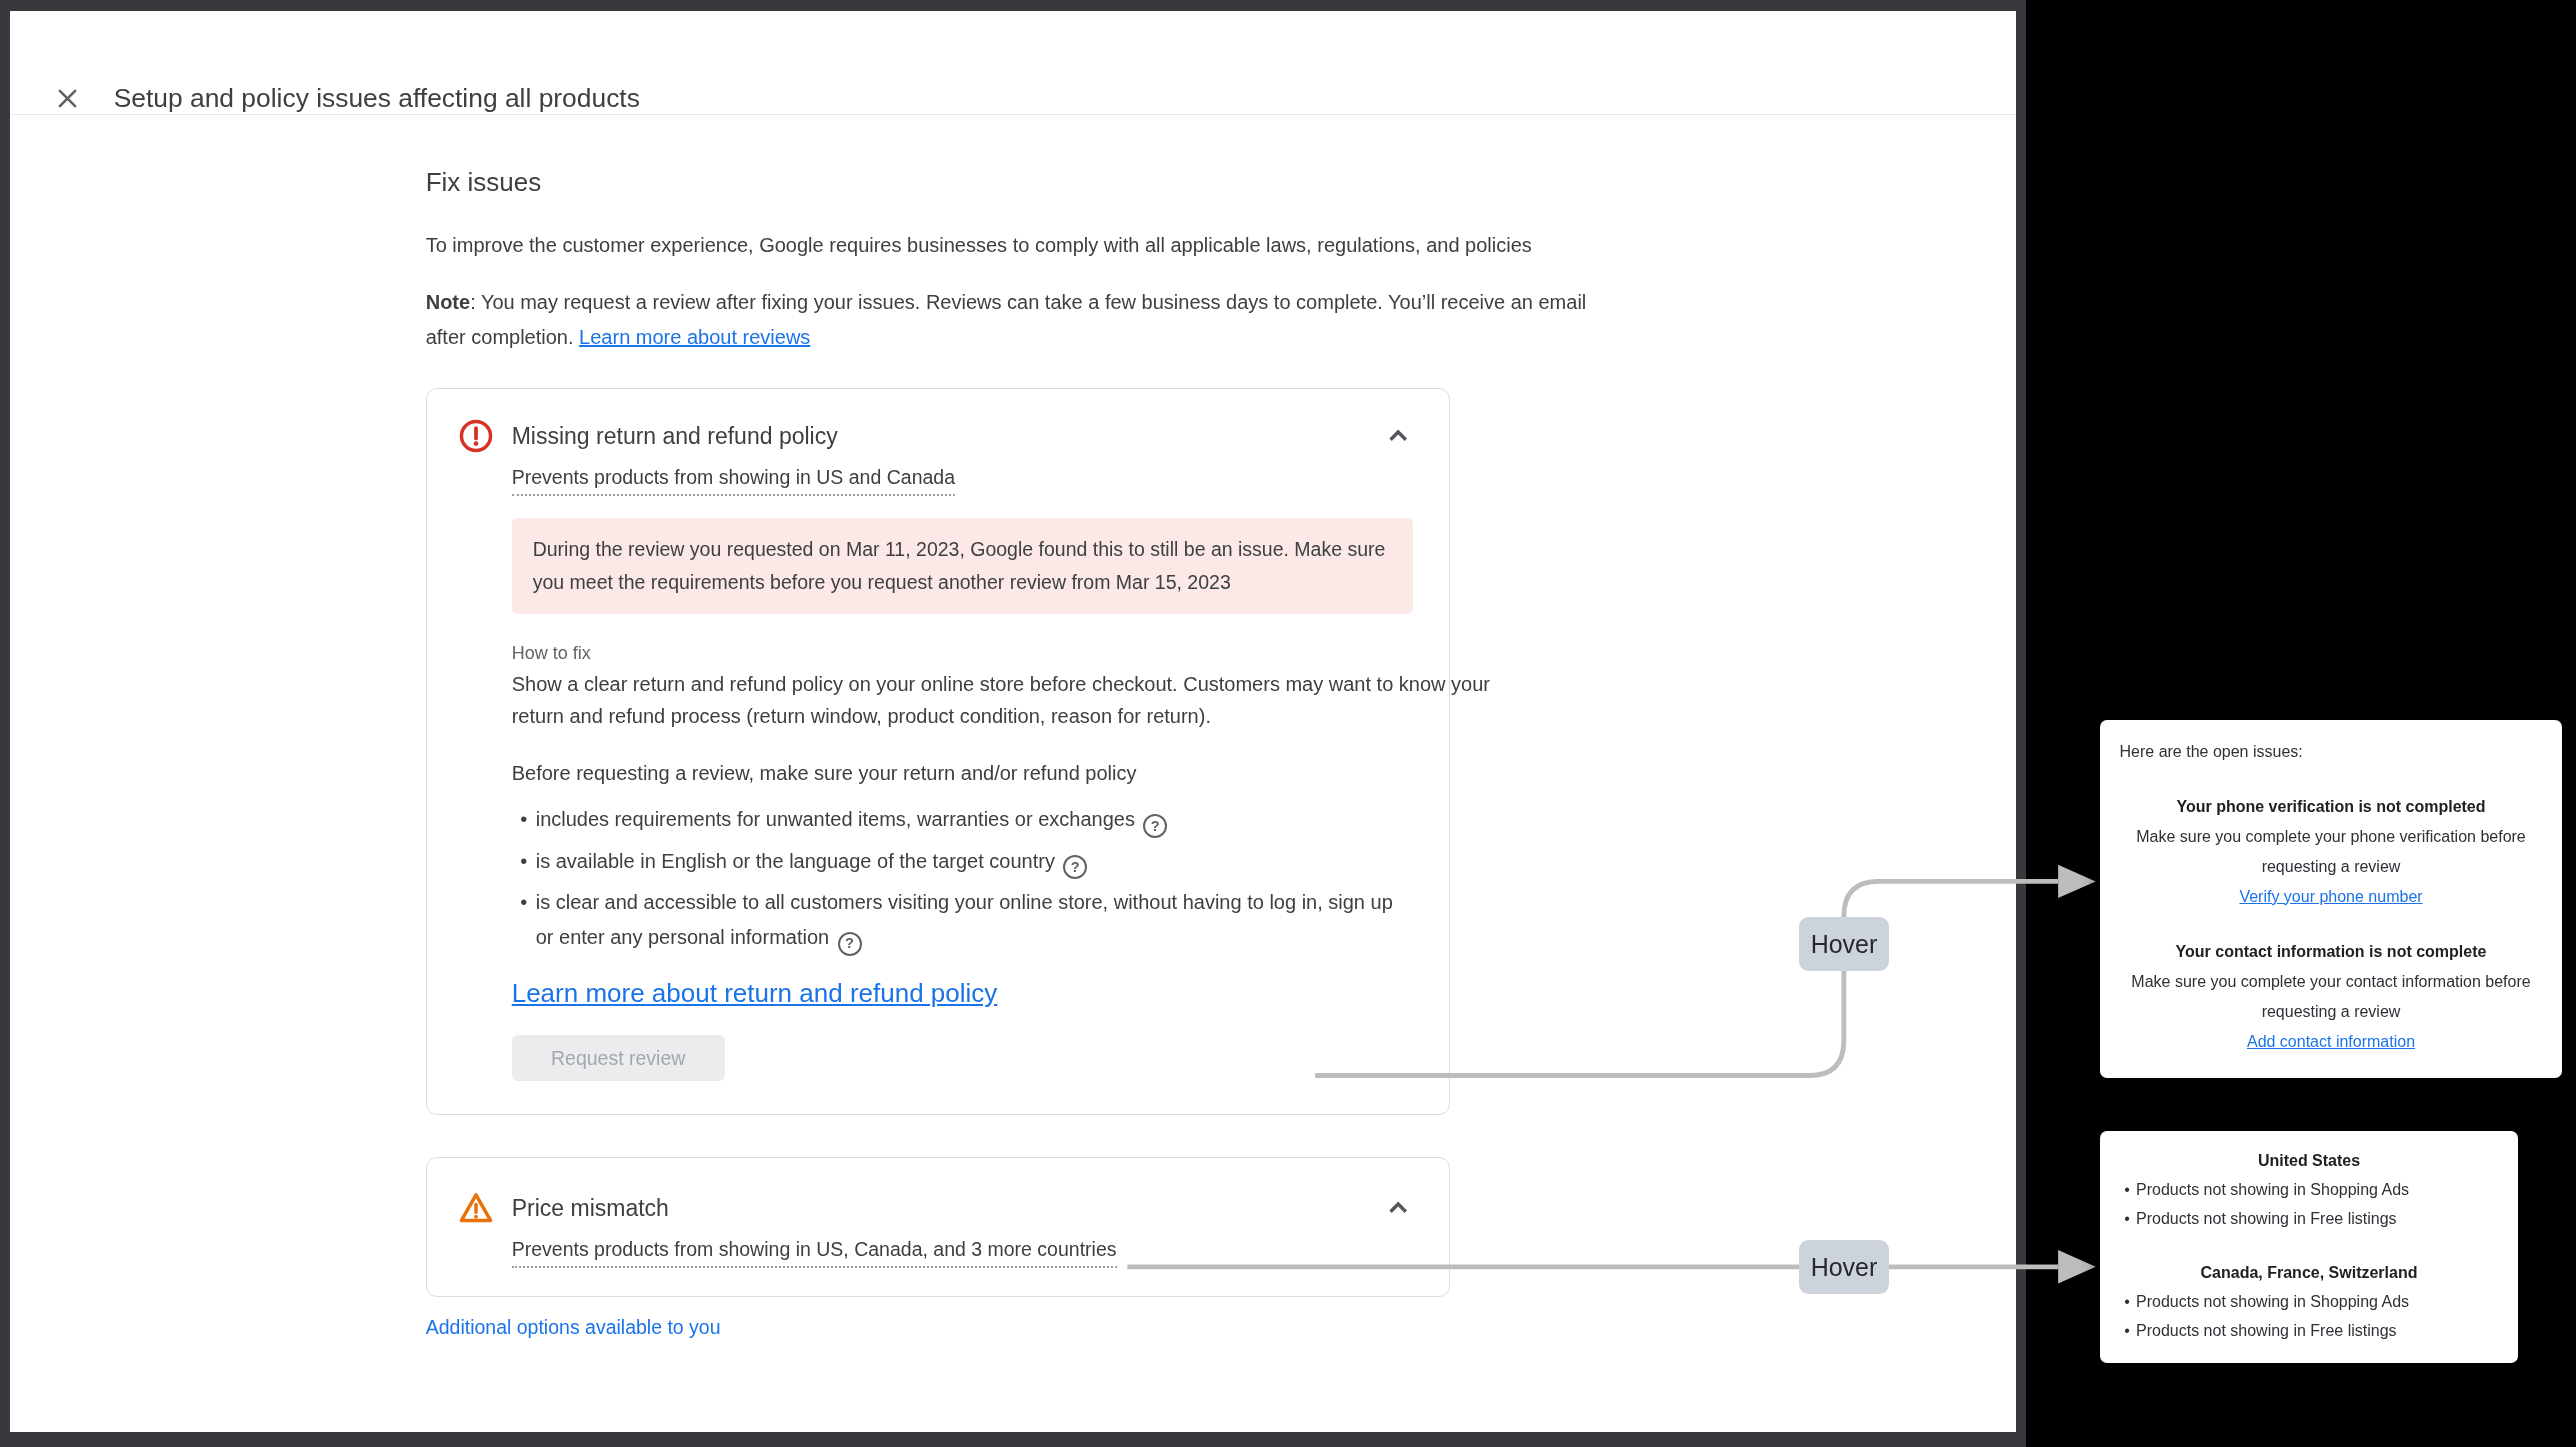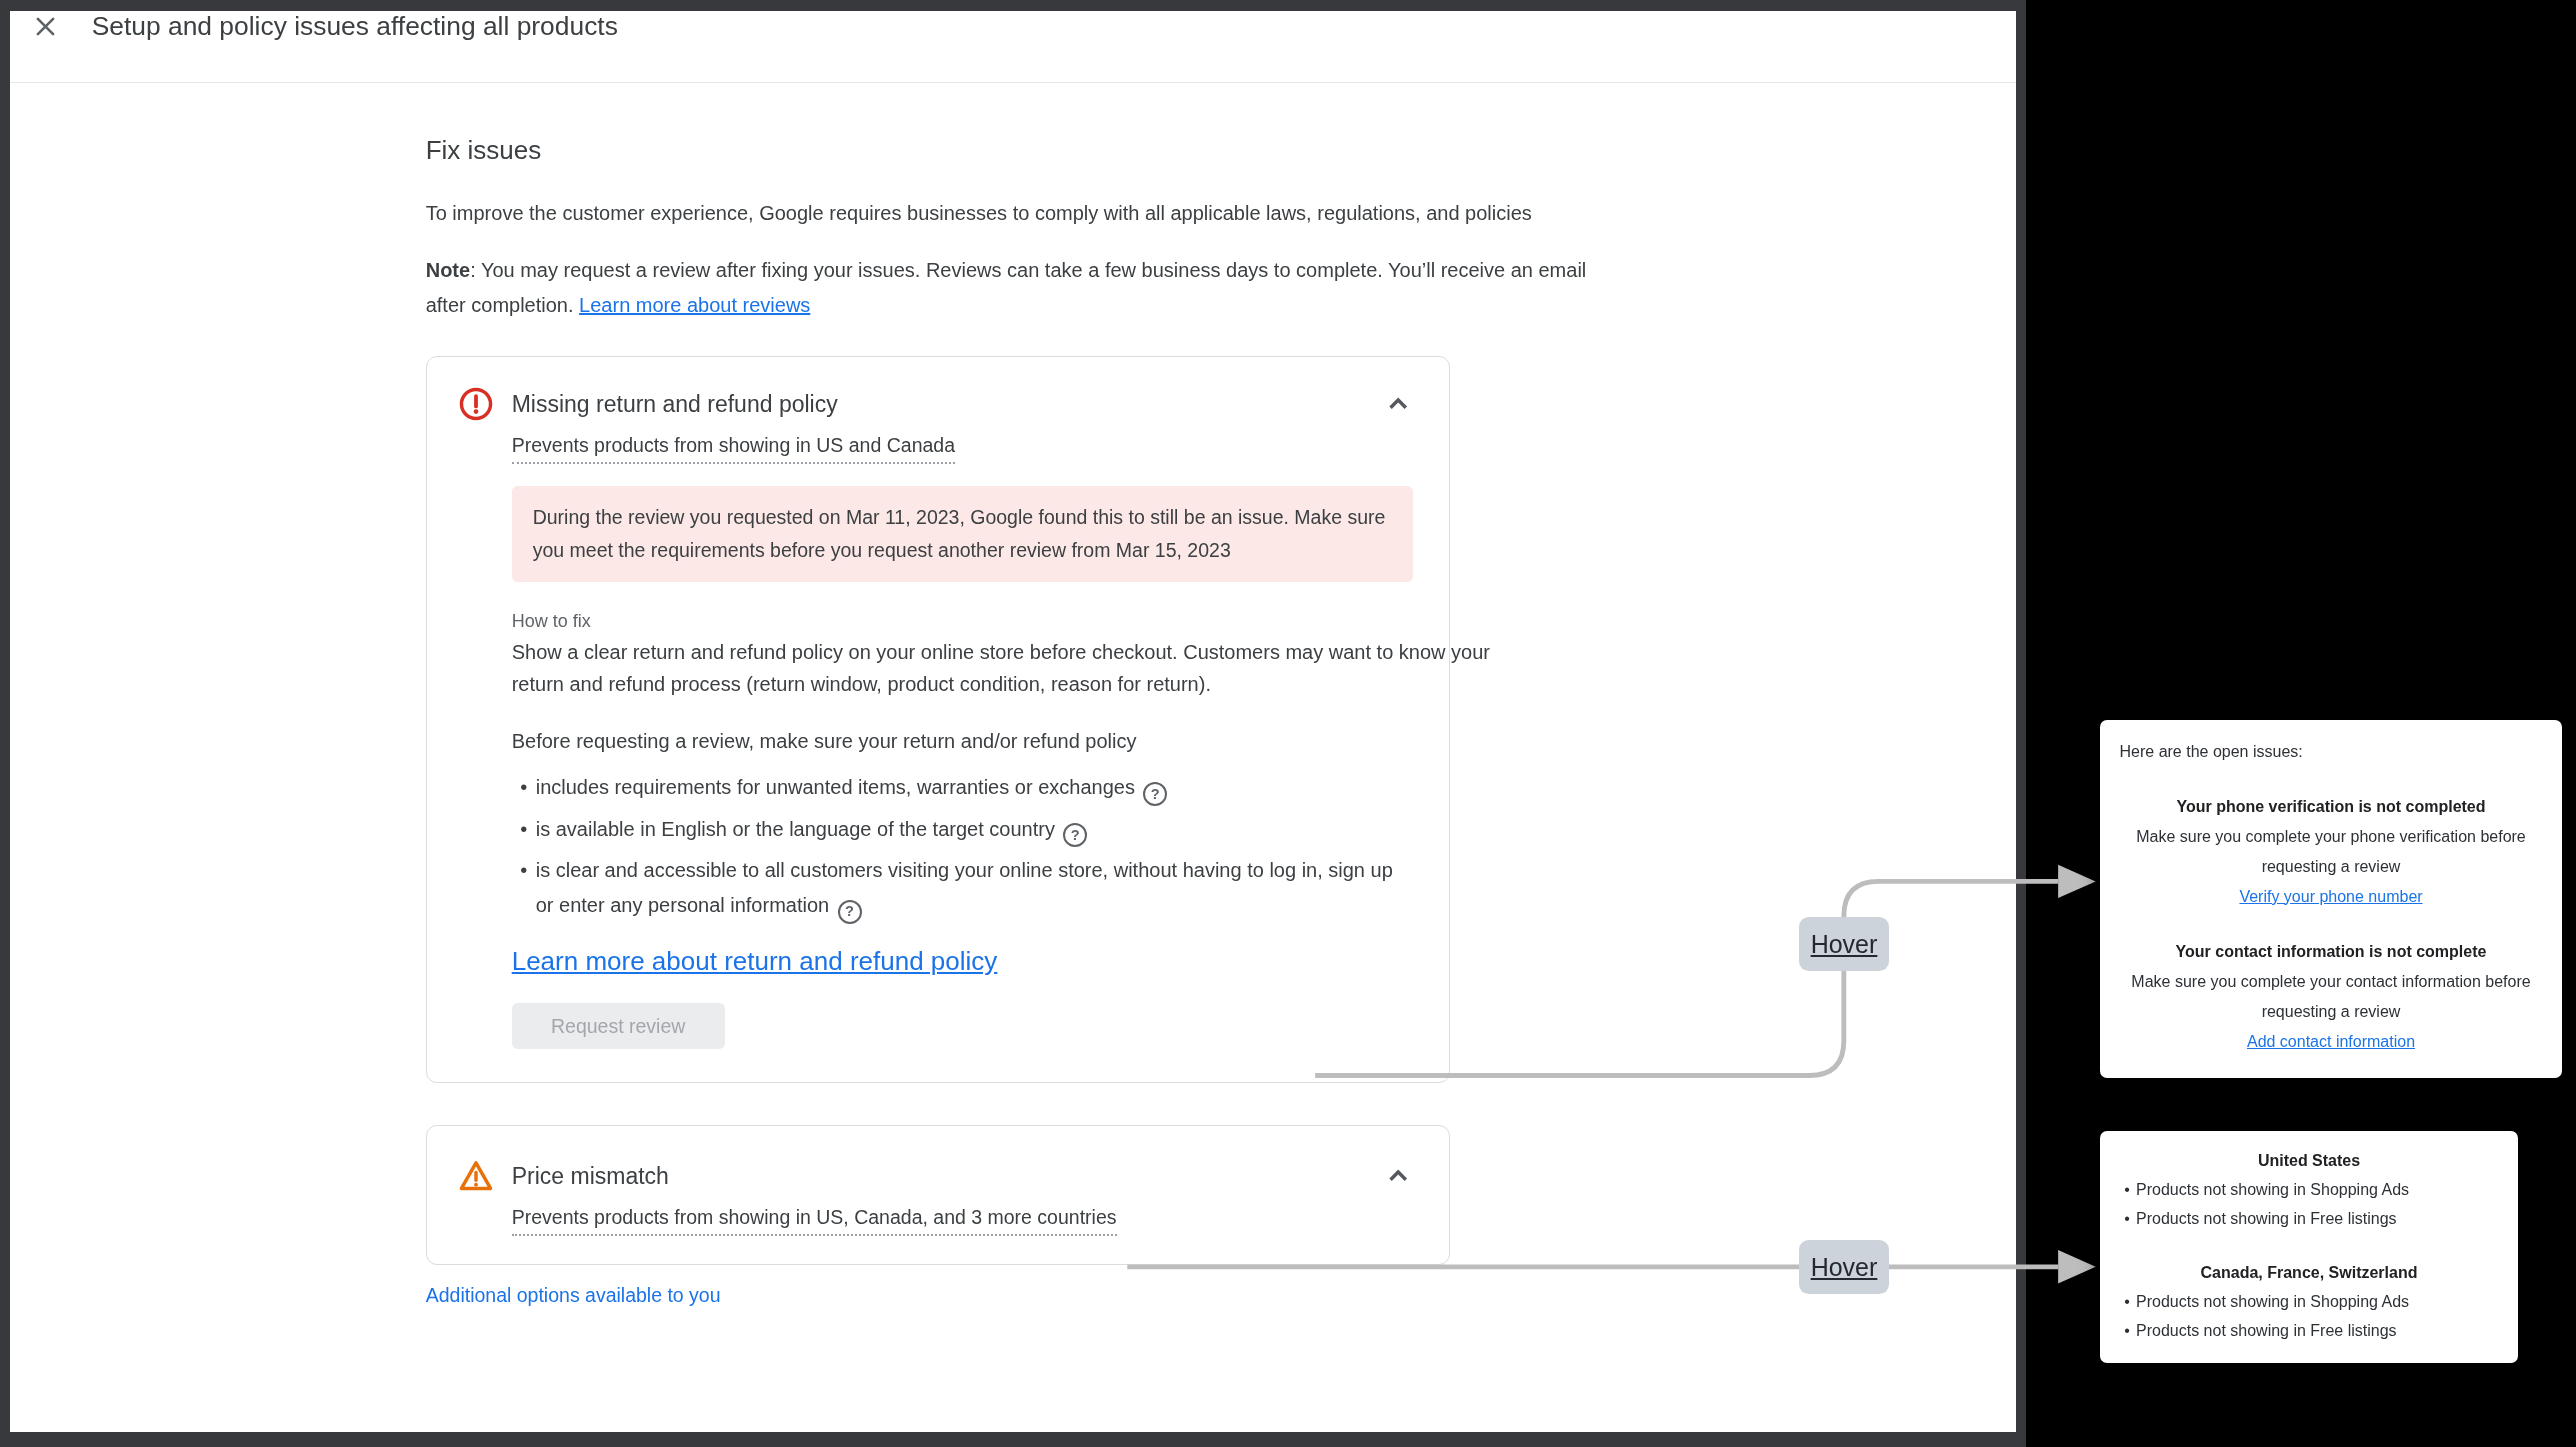--- a/index.html
+++ b/index.html
@@ -5,21 +5,21 @@
   html,body{margin:0;padding:0;background:#000;}
   body{width:2576px;height:1447px;position:relative;overflow:hidden;
        font-family:"Liberation Sans","DejaVu Sans",sans-serif;
        color:var(--text_primary);}
   *{box-sizing:border-box;}
 
   .frame{position:absolute;left:0;top:0;width:2026px;height:1447px;background:var(--frame_dark);}
   .dialog{position:absolute;left:9.7px;top:11px;width:2006px;height:1421px;background:#fff;}
 
   
-  .titlebar{height:72px;display:flex;align-items:flex-start;padding-left:20px;
+  .titlebar{height:104px;display:flex;align-items:flex-end;padding-left:42px;
             border-bottom:1.4px solid #e6e8ea;}
   .close-btn{width:31px;height:31px;display:flex;align-items:center;justify-content:center;
              background:none;border:none;cursor:pointer;padding:0;}
   .close-btn svg{stroke:var(--text_secondary);}
   .dialog-title{font-size:26.4px;color:var(--text_primary);margin-left:31px;font-weight:400;}
 
   
   .content{padding-left:416px;width:1593px;}
   .fix-heading{margin-top:52px;font-size:26px;line-height:31px;font-weight:400;color:var(--text_primary);}
   .intro-body{margin-top:31px;font-size:20px;line-height:32px;color:var(--text_primary);}
@@ -59,21 +59,21 @@
   .hint{display:inline-block;font-size:19.5px;color:var(--text_primary);
         border-bottom:2.1px dotted #9aa0a6;padding-bottom:4.2px;cursor:default;}
   .additional-link{display:inline-block;margin-top:19.5px;font-size:19.5px;}
 
   
   .connector-svg{position:absolute;left:0;top:0;width:2576px;height:1447px;pointer-events:none;}
   .connector-svg path{stroke:var(--connector_gray);stroke-width:7;fill:none;}
   .connector-svg polygon{fill:var(--connector_gray);}
   .hover-chip{position:absolute;width:90px;height:54px;background:var(--hover_chip_bg);
               border-radius:9.7px;display:flex;align-items:center;justify-content:center;
-              font-size:25px;color:#25282c;text-decoration:underline;}
+              font-size:25px;color:#25282c;}
   .chip1{left:1799px;top:917px;}
   .chip2{left:1799px;top:1240px;}
 
   .tooltip{position:absolute;background:#fff;border-radius:7px;
            box-shadow:0 2.8px 19.5px rgba(0,0,0,.55);font-size:16px;line-height:30px;color:#2d3136;}
   .tooltip1{left:2100px;top:720px;width:462px;padding:16.7px 19.5px 21px 19.5px;}
   .tooltip2{left:2100px;top:1131px;width:418px;padding:15.3px 18px 18px 18px;line-height:29px;}
   .tt-section{margin-top:25px;text-align:center;}
   .tt-section:first-child{margin-top:0;}
   .tt-heading{font-weight:bold;color:#202124;}

